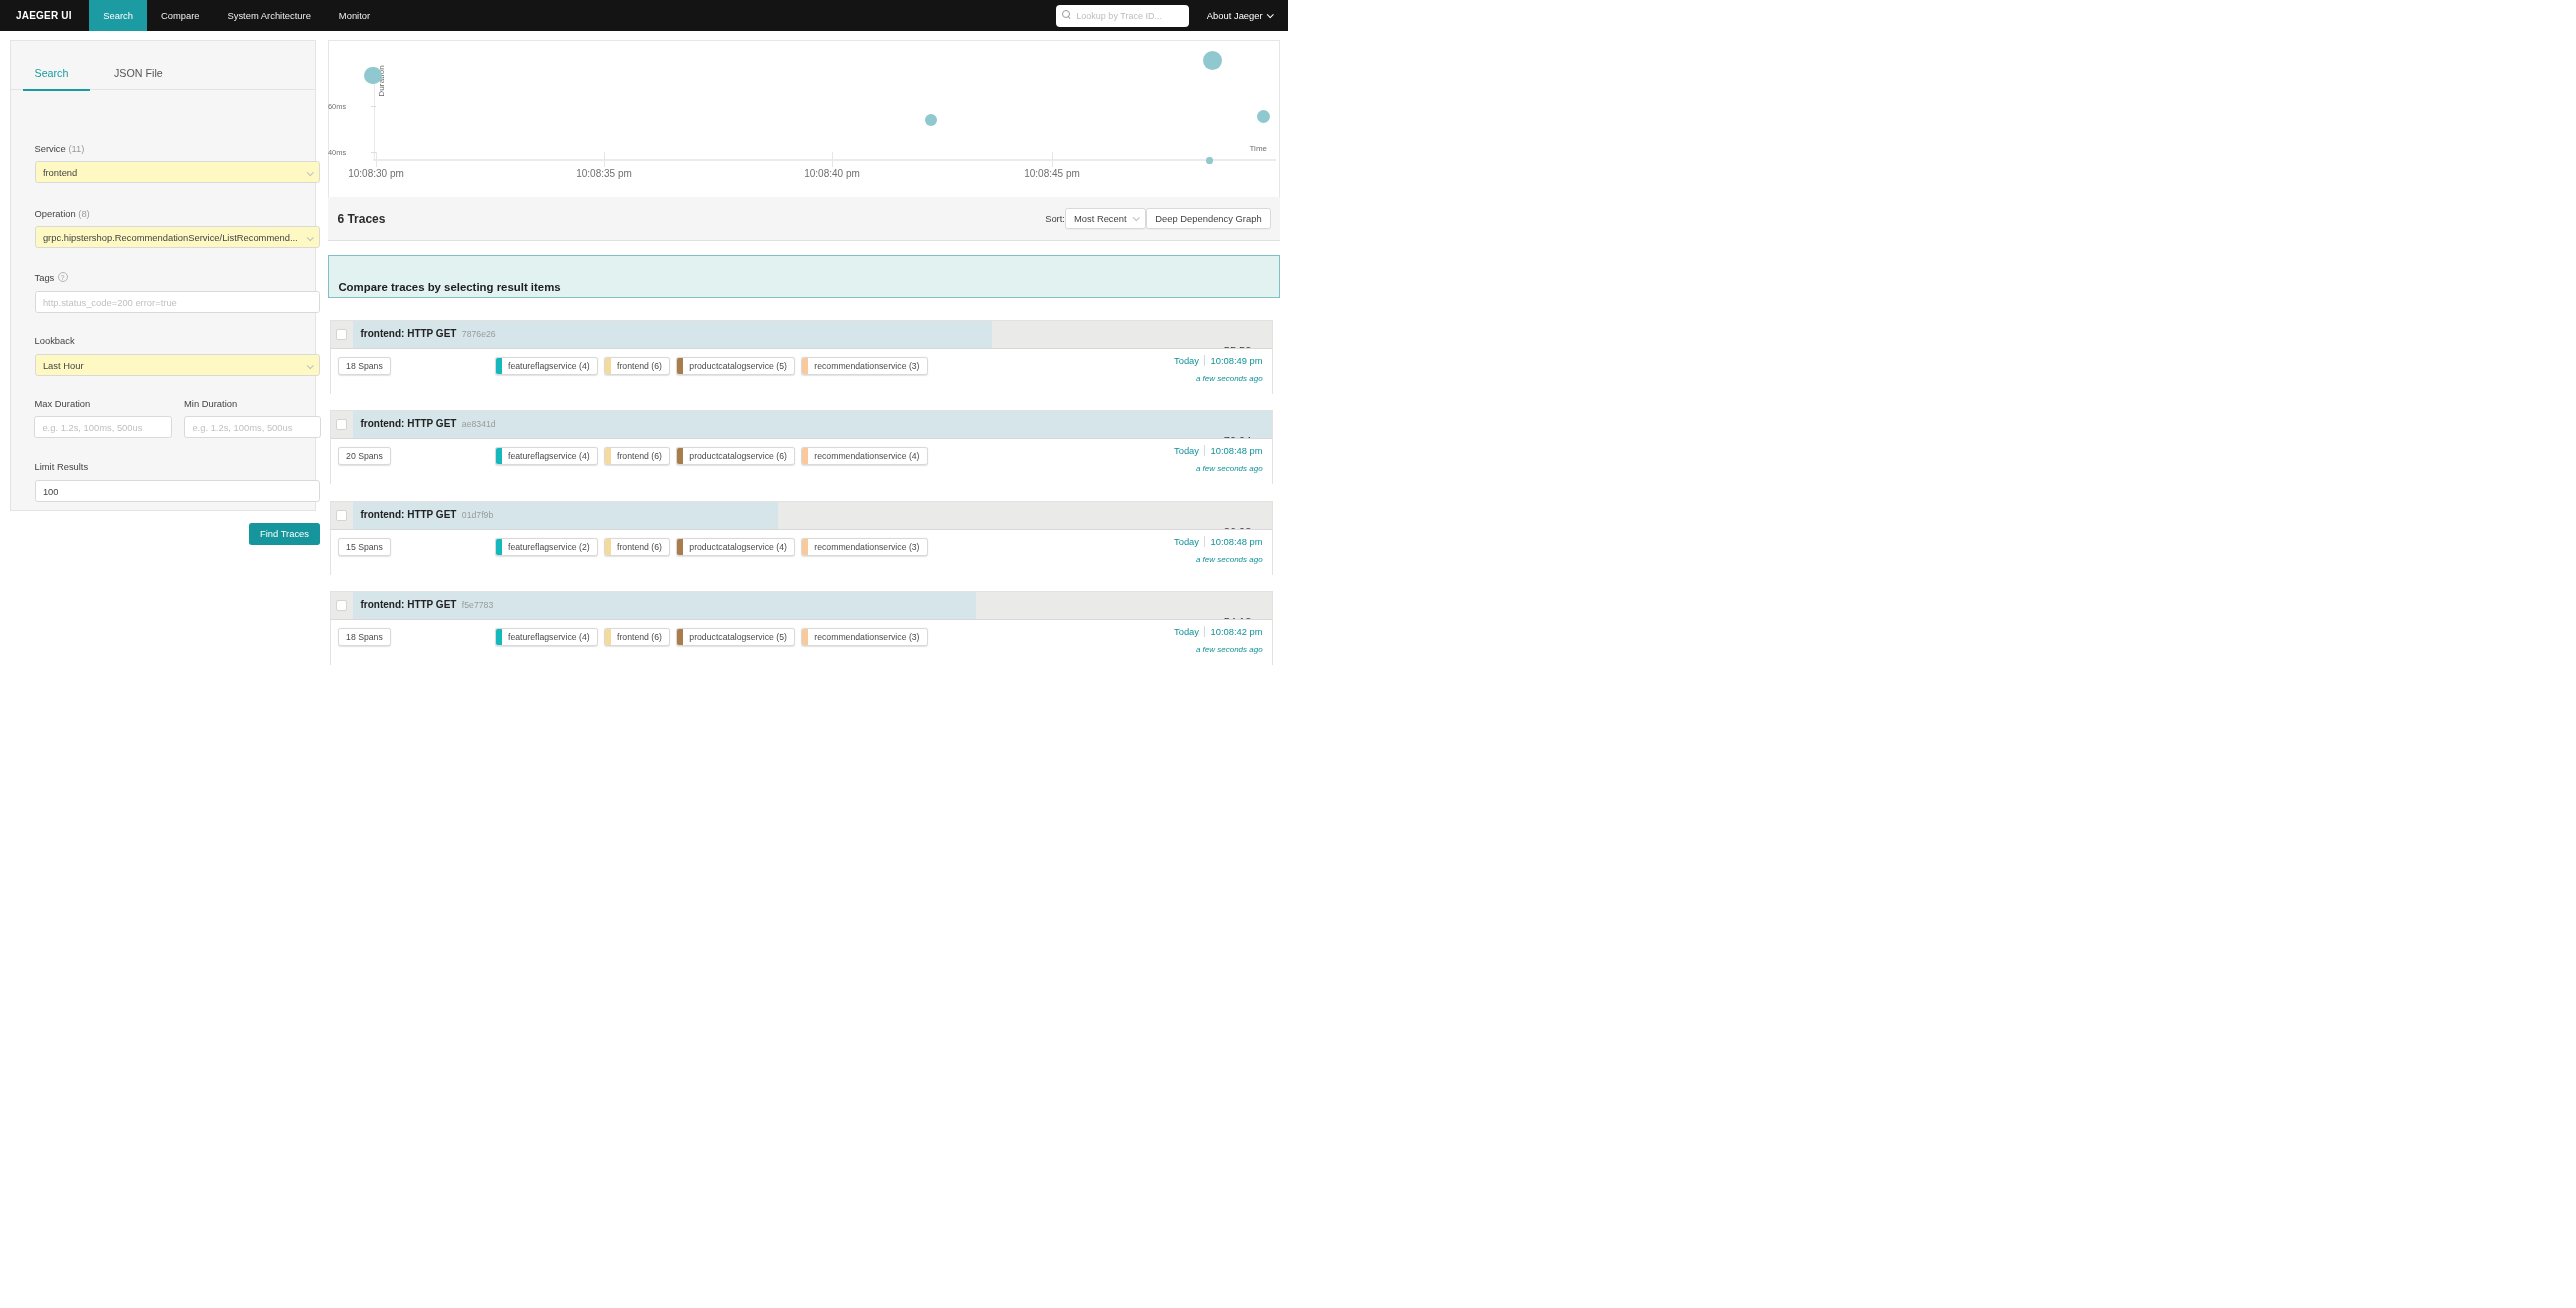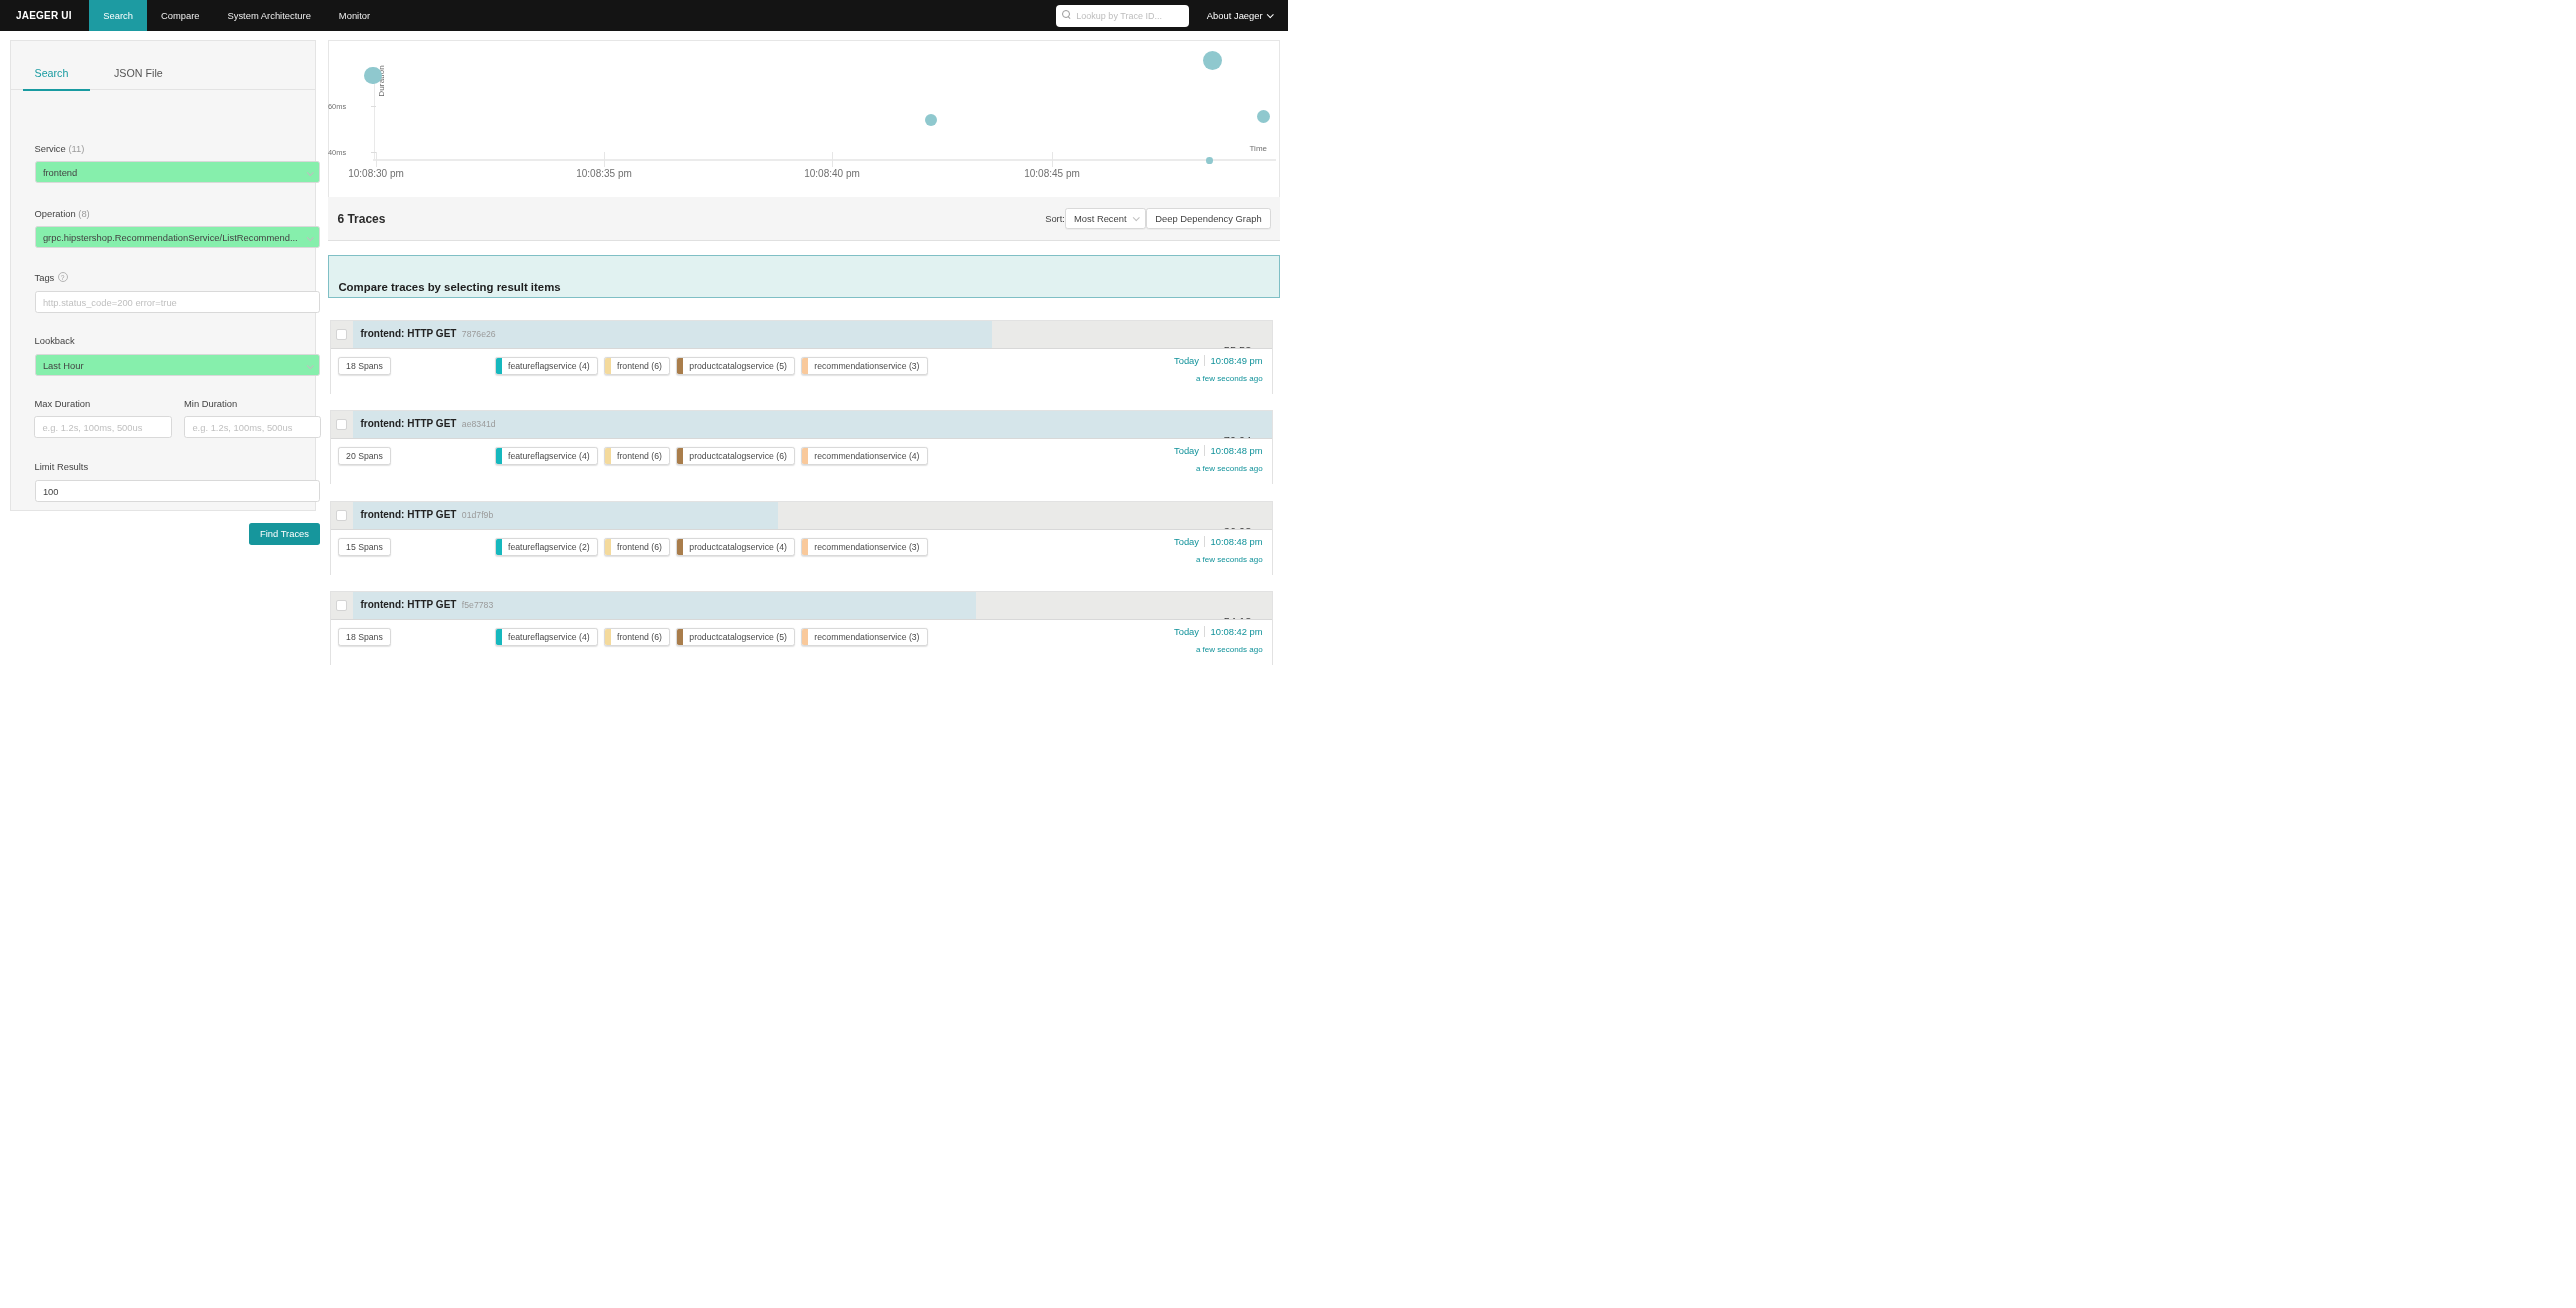--- a/index.html
+++ b/index.html
@@ -31,21 +31,21 @@
   .side-tabs { position:absolute; left:0; top:0; width:100%; height:49px; }
   .side-tab { position:absolute; top:25.5px; font-size:10.7px; cursor:pointer; }
   .side-tab.search { left:23.5px; color:#199ba1; }
   .side-tab.json { left:103px; color:#555; }
   .side-tabs .rail { position:absolute; left:0; bottom:0; width:100%; height:0.7px; background:#e3e3e3; }
   .side-tabs .ink { position:absolute; left:12px; bottom:-0.7px; width:67px; height:2px; background:#199ba1; }
   .fld-label { position:absolute; left:23.5px; font-size:9.4px; color:#434343; }
   .fld-label .cnt { color:#9b9b9b; }
   .qmark { display:inline-block; width:10px; height:10px; border:0.7px solid #b5b5b5; border-radius:50%;
     color:#9b9b9b; font-size:6.7px; text-align:center; line-height:9.4px; vertical-align:0.7px; margin-left:3.4px; }
-  .ctl { position:absolute; left:23.5px; width:285px; height:22px; background:#86efac; border:0.7px solid #d9d9d9;
+  .ctl { position:absolute; left:23.5px; width:285px; height:22px; background:#fef9c3; border:0.7px solid #d9d9d9;
     border-radius:2.7px; display:flex; align-items:center; padding:0 17.5px 0 7.4px; font-size:9.4px; color:#434343; cursor:pointer; }
   .ctl .val { white-space:nowrap; overflow:hidden; text-overflow:ellipsis; }
   .ctl .dd { position:absolute; right:6.7px; top:8.7px; }
   .txtinput { position:absolute; height:22px; background:#fff; border:0.7px solid #d9d9d9; border-radius:2.7px;
     font-size:9.4px; color:#434343; padding:0 7.4px; outline:none; font-family:"Liberation Sans",sans-serif; }
   .txtinput::placeholder { color:#c0c0c0; }
   .find-btn { position:absolute; left:238px; top:482px; width:71px; height:21.5px; background:#16969c; color:#fff;
     border:none; border-radius:2.7px; font-size:9.4px; font-family:"Liberation Sans",sans-serif; cursor:pointer; }
 
   
@@ -90,21 +90,21 @@
     border-radius:2.7px; box-shadow:0 0.7px 1.3px rgba(0,0,0,.12); font-size:8.7px; color:#4a4a4a;
     display:flex; align-items:center; padding:0 7.4px; }
   .tag-chips { position:absolute; left:164px; top:8.7px; display:flex; gap:6px; }
   .tag-chip { height:18px; background:#fff; border:0.7px solid #d9d9d9; border-radius:2.7px; overflow:hidden;
     box-shadow:0 0.7px 1.3px rgba(0,0,0,.12); font-size:8.7px; color:#4a4a4a; display:flex; align-items:center; }
   .tag-stripe { width:6px; align-self:stretch; }
   .tag-chip span.lbl { padding:0 7.4px 0 6px; white-space:nowrap; }
   .trow-when { position:absolute; right:9.4px; top:6.7px; text-align:right; color:#11929a; }
   .when-line1 { font-size:9.4px; display:flex; align-items:center; gap:5.4px; justify-content:flex-end; }
   .when-sep { width:0.7px; height:10.7px; background:#d9d9d9; }
-  .when-rel { font-size:8px; margin-top:8px; }
+  .when-rel { font-size:8px; margin-top:8px;font-style:italic; }
   a.tlink { color:#11929a; text-decoration:none; }
 </style>
 </head>
 <body>
 
 <div class="topbar">
   <div class="brand">JAEGER UI</div>
   <div class="navtabs" id="navtabs">
       <div class="navtab active">Search</div>
       <div class="navtab">Compare</div>

